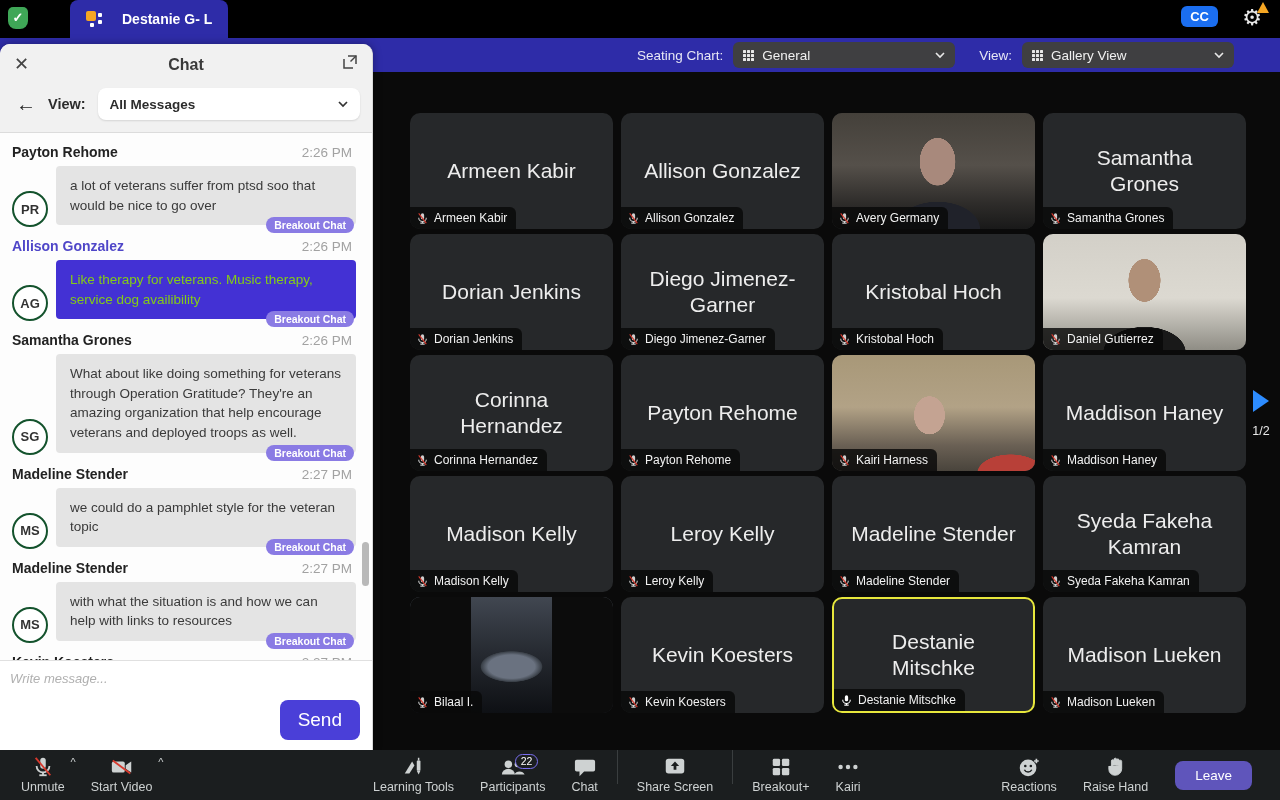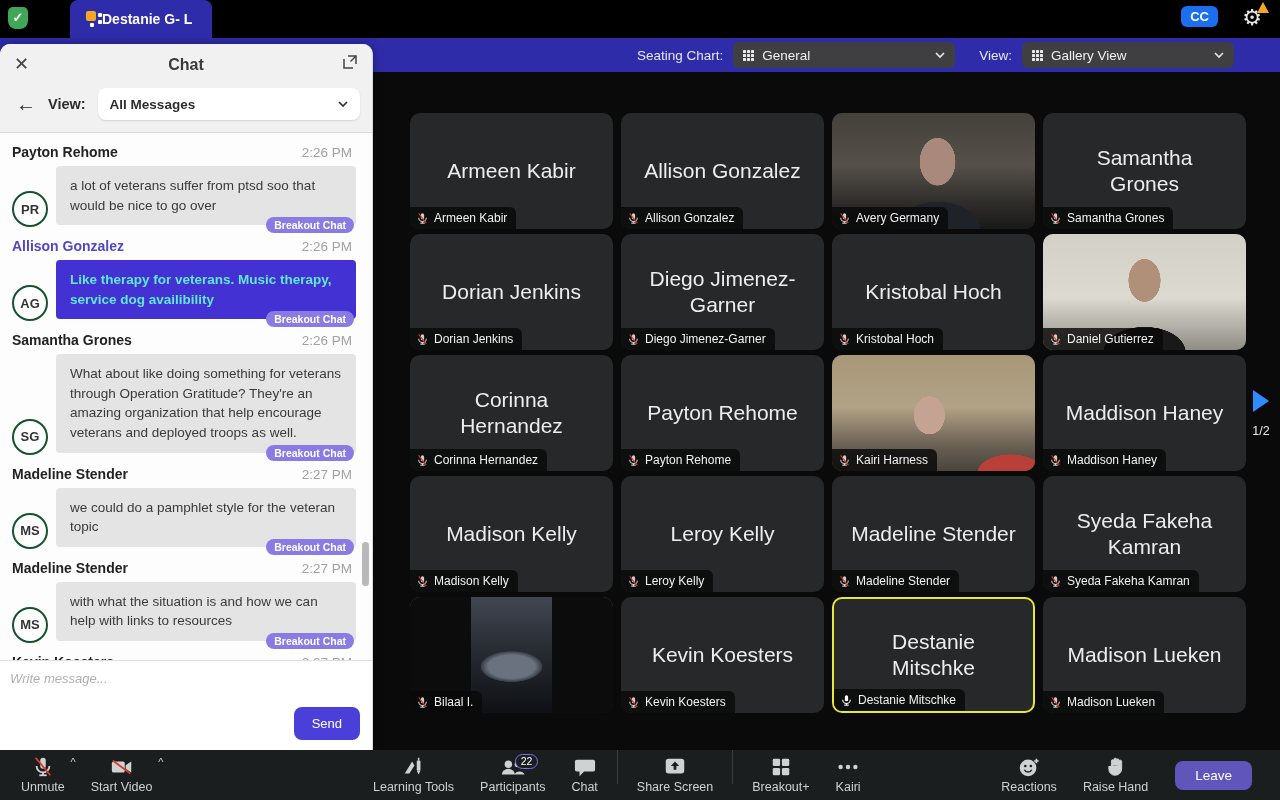--- a/index.html
+++ b/index.html
@@ -2,21 +2,21 @@
 <html><head>
 <meta charset="utf-8">
 <style>
   html,body{margin:0;padding:0;background:#000;}
   *{box-sizing:border-box;font-family:"Liberation Sans", sans-serif;}
   .screen{position:relative;width:1280px;height:800px;overflow:hidden;background:#000;}
 
   
   .tabbar{position:absolute;left:0;top:0;width:1280px;height:38px;background:#000;}
   .shield{position:absolute;left:8px;top:7px;width:20px;height:22px;background:#3fa757;border-radius:5px 5px 8px 8px;color:#fff;font-size:13px;font-weight:bold;text-align:center;line-height:21px;}
-  .tab{position:absolute;left:70px;top:0;height:38px;min-width:142px;background:#2e2ca8;border-radius:8px 8px 0 0;display:flex;align-items:center;gap:0;padding:0 16px;color:#fff;font-size:14px;font-weight:bold;}
+  .tab{position:absolute;left:70px;top:0;height:38px;min-width:142px;background:#2e2ca8;border-radius:8px 8px 0 0;display:flex;align-items:center;gap:20px;padding:0 16px;color:#fff;font-size:14px;font-weight:bold;}
   .tab-icon{position:relative;width:16px;height:16px;flex:0 0 16px;}
   .tab-icon i{position:absolute;display:block;}
   .tab-icon .o{left:0;top:0;width:10px;height:10px;background:#f5a623;border-radius:2px;}
   .tab-icon .w1{left:12px;top:2px;width:4px;height:4px;background:#fff;border-radius:1px;}
   .tab-icon .w2{left:12px;top:9px;width:4px;height:4px;background:#fff;border-radius:1px;}
   .tab-icon .w3{left:4px;top:12px;width:4px;height:4px;background:#fff;border-radius:1px;}
   .cc-btn{position:absolute;right:62px;top:6px;background:#1b6ef0;color:#fff;border:none;border-radius:6px;font-size:13px;font-weight:bold;padding:3px 9px;cursor:pointer;}
   .gear{position:absolute;right:14px;top:4px;width:28px;height:28px;color:#e8e8e8;font-size:22px;line-height:28px;text-align:center;}
   .gear .alert{position:absolute;right:-3px;top:-2px;width:0;height:0;border-left:6px solid transparent;border-right:6px solid transparent;border-bottom:11px solid #f5a623;}
 
@@ -63,27 +63,27 @@
   .msgs{flex:1;overflow:hidden;position:relative;padding:4px 0 0;}
   .msg{padding:7px 12px 4px;}
   .msg-head{display:flex;justify-content:space-between;align-items:baseline;padding-right:8px;}
   .msg-sender{font-size:14px;font-weight:bold;color:#222;}
   .msg.hl .msg-sender{color:#4f46c8;}
   .msg-time{font-size:13.5px;color:#a2a2a2;}
   .msg-body{display:flex;align-items:flex-end;gap:8px;margin-top:6px;}
   .avatar{flex:0 0 36px;width:36px;height:36px;border-radius:50%;background:#fff;border:2px solid #14532d;color:#333;font-size:13px;font-weight:bold;display:flex;align-items:center;justify-content:center;}
   .bwrap{position:relative;max-width:300px;margin-bottom:2px;}
   .bubble{background:#e4e4e4;color:#3a3a3a;font-size:13.5px;line-height:1.45;padding:10px 14px;border-radius:4px;border-bottom-left-radius:4px;}
-  .msg.hl .bubble{background:#4331d4;color:#5eead4;font-weight:bold;}
+  .msg.hl .bubble{background:#4331d4;color:#84cc16;}
   .badge{position:absolute;right:2px;bottom:-8px;background:#8a7be4;color:#fff;font-size:10.5px;font-weight:bold;padding:2px 8px;border-radius:9px;white-space:nowrap;}
   .scrollthumb{position:absolute;right:3px;top:498px;width:7px;height:44px;background:#b9b9b9;border-radius:4px;cursor:pointer;}
   .chat-input{border-top:1px solid #e0e0e0;background:#fff;height:90px;position:relative;padding:8px;}
   .chat-input input{width:100%;border:none;outline:none;font-size:13px;color:#333;background:transparent;}
   .chat-input input::placeholder{font-style:italic;color:#b0b0b0;}
-  .send-btn{position:absolute;right:12px;bottom:10px;background:#4a3fd8;color:#fff;border:none;border-radius:8px;font-size:13px;padding:9px 18px;cursor:pointer;}
+  .send-btn{position:absolute;right:12px;bottom:10px;background:#4a3fd8;color:#fff;border:none;border-radius:8px;font-size:19px;padding:9px 18px;cursor:pointer;}
 
   
   .toolbar{position:absolute;left:0;bottom:0;width:1280px;height:50px;background:#1b1e1f;display:flex;align-items:center;color:#ced2d2;}
   .tool{display:flex;flex-direction:column;align-items:center;justify-content:center;gap:2px;height:50px;padding:0 13px;cursor:pointer;font-size:12.5px;position:relative;}
   .tool svg{display:block;}
   .tool .caret{position:absolute;top:6px;right:2px;font-size:11px;color:#ced2d2;}
   .pcount{position:absolute;top:4px;left:50%;margin-left:2px;border:1.5px solid #7a6ff0;border-radius:9px;font-size:10.5px;color:#fff;padding:0 5px;line-height:13px;background:#1b1e1f;}
   .tb-div{width:1px;height:34px;background:#3a3e3f;margin:0 6px;}
   .leave-btn{background:#5f55bb;color:#fff;border:none;border-radius:8px;font-size:13.5px;padding:7px 20px;margin:0 28px 0 14px;cursor:pointer;}
   .tb-left{display:flex;margin-left:8px;}

